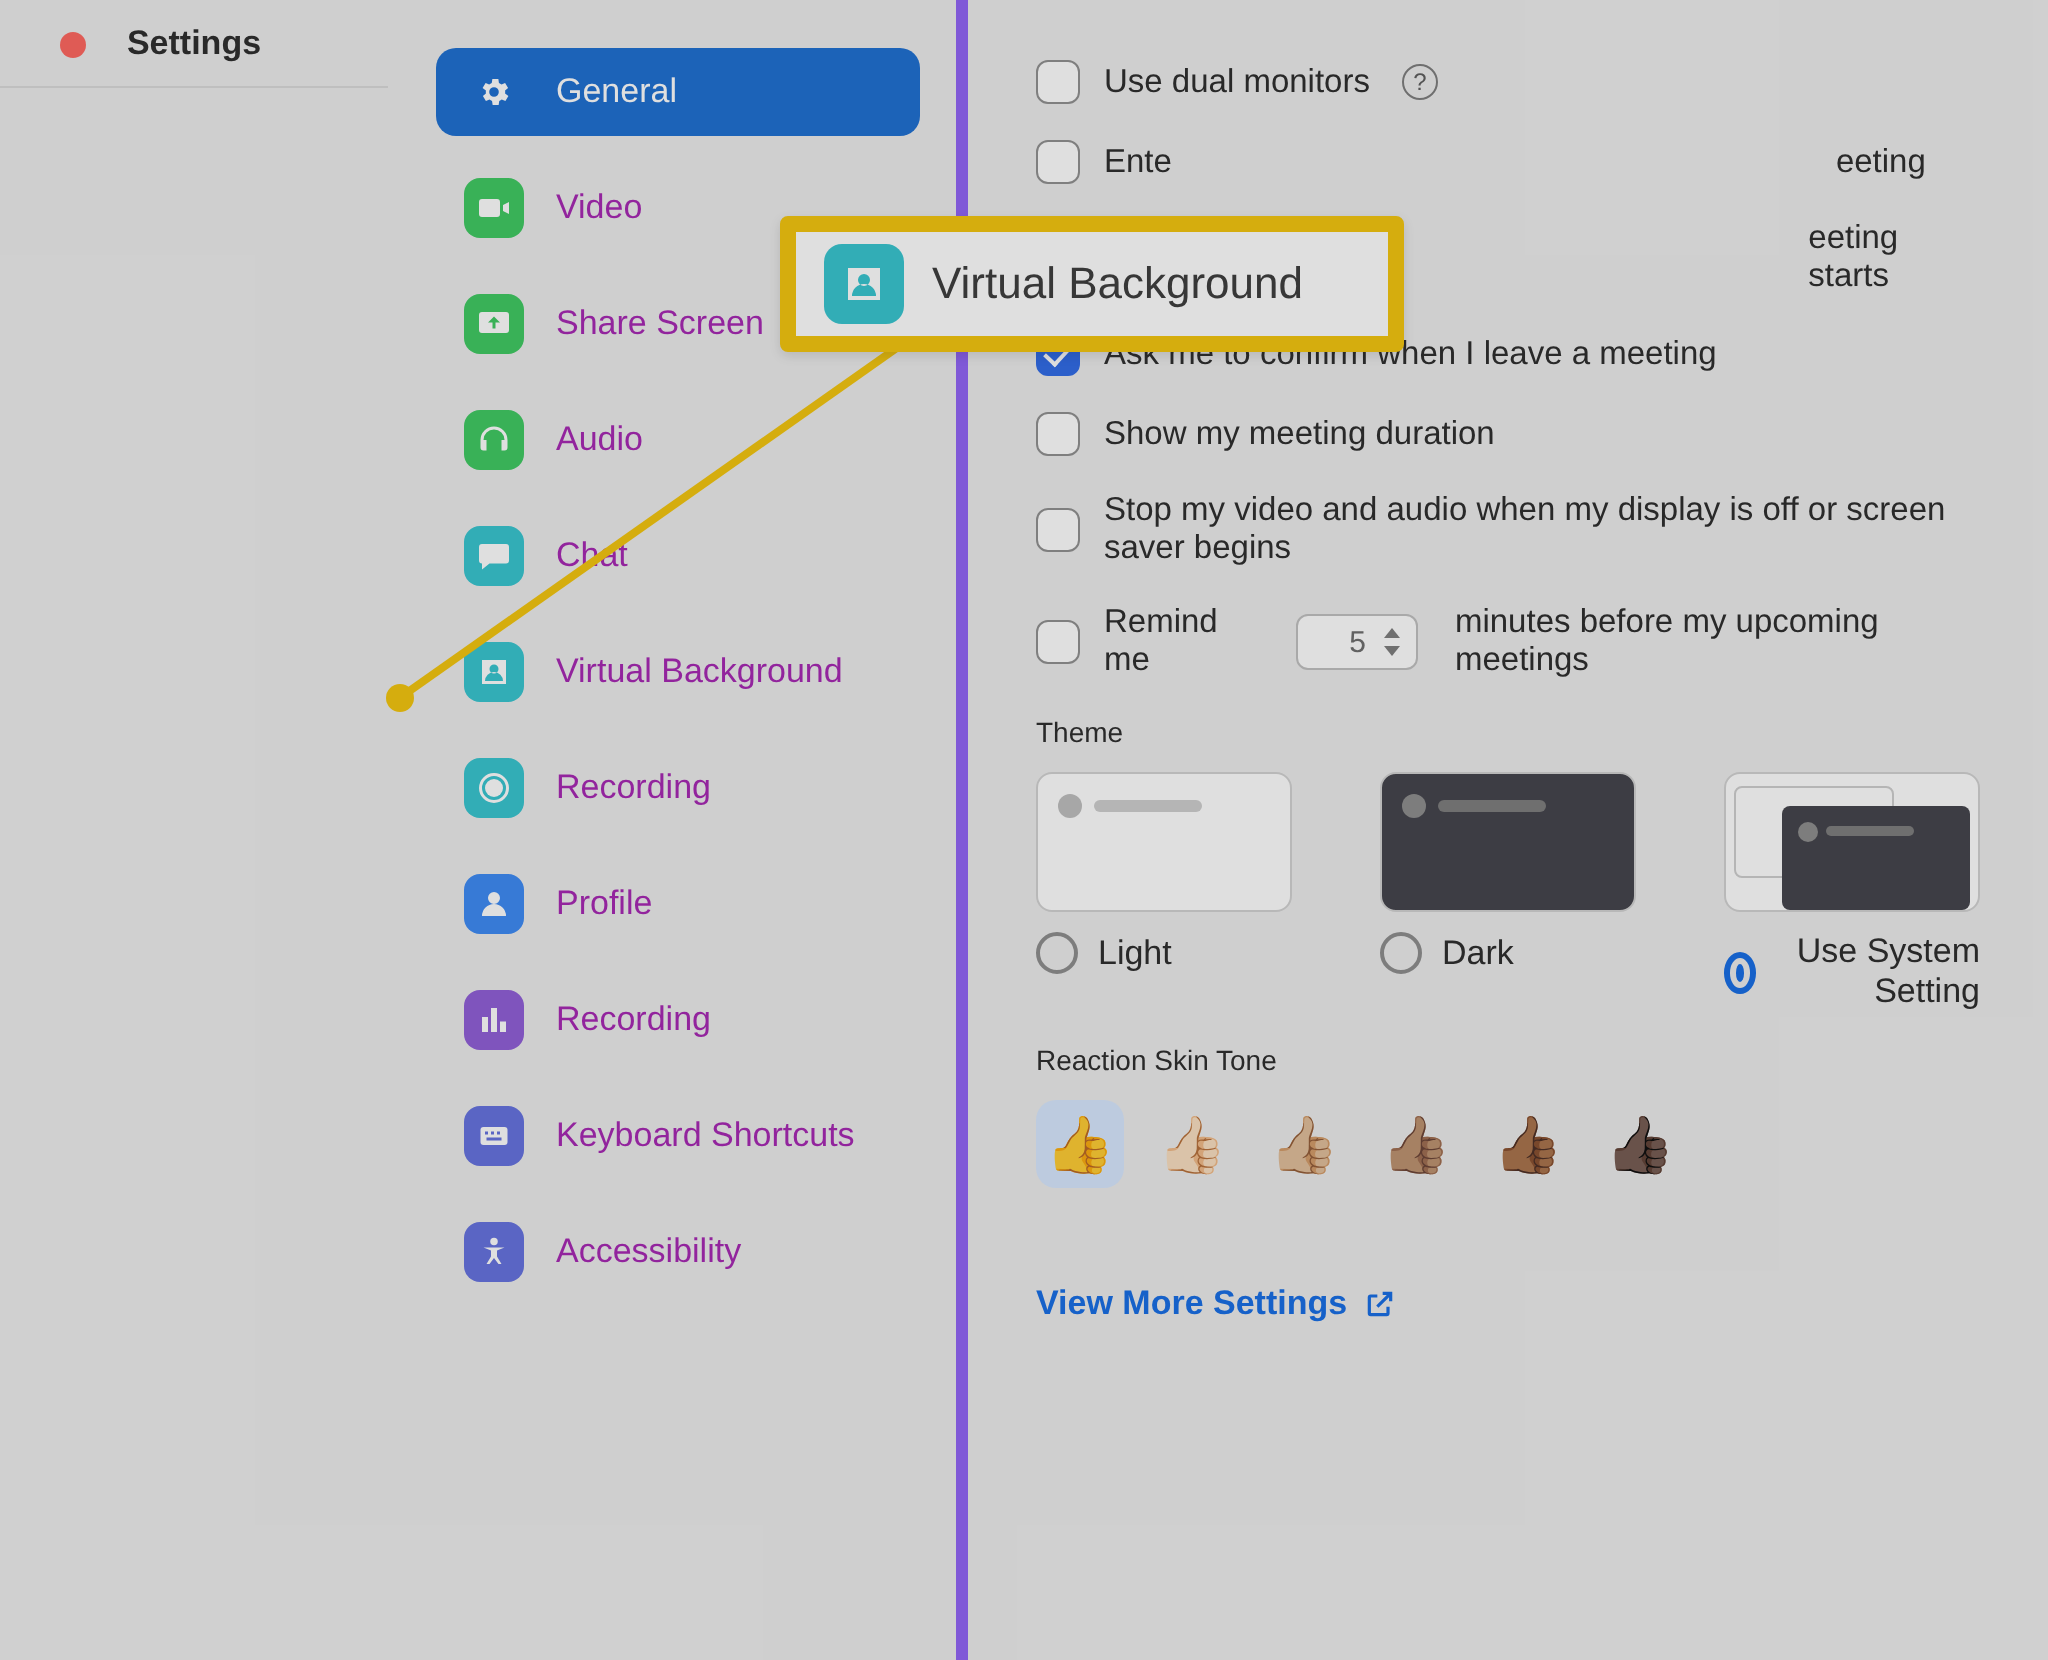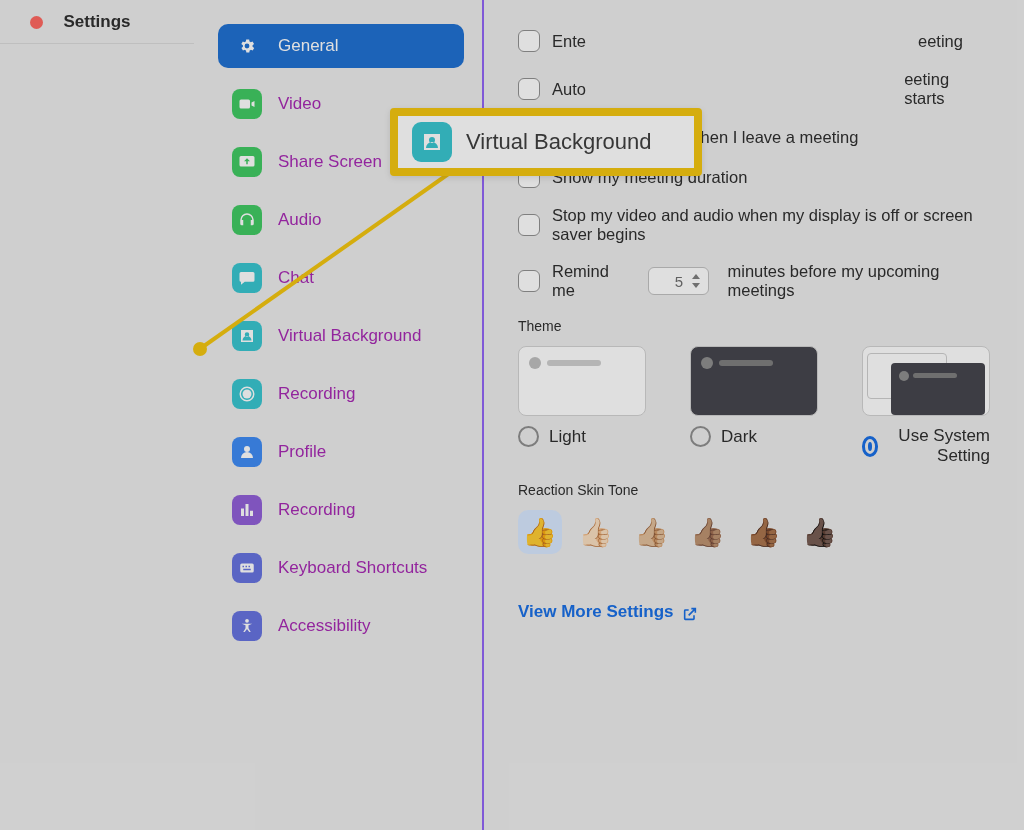--- a/index.html
+++ b/index.html
@@ -32,21 +32,21 @@
 
   .body {
     flex: 1;
     display: flex;
   }
 
   
   .sidebar {
     width: 290px;
     padding: 24px 18px 0 24px;
-    border-right: 2px solid #8b5cf6;
+    border-right: 6px solid #8b5cf6;
     display: flex; flex-direction: column; gap: 14px;
   }
   .side-item {
     display: flex; align-items: center;
     gap: 16px;
     height: 44px;
     padding: 0 14px;
     border-radius: 10px;
     font-size: 17px; color: #a21caf;
     cursor: pointer;
@@ -144,21 +144,21 @@
   .radio.sel::after{ content:""; position:absolute; inset:3px; border-radius:50%; background:#0a66e4; }
 
   .tones { display:flex; gap:12px; margin-top:10px; }
   .tone {
     width:44px; height:44px; border-radius:10px;
     display:flex; align-items:center; justify-content:center;
     font-size:28px;
   }
   .tone.sel { background:#d6e7ff; }
 
-  .more-link { display:inline-flex; align-items:flex-end; gap:8px; color:#0a66e4; font-weight:600; font-size:17px; margin-top:48px; }
+  .more-link { display:inline-flex; align-items:center; gap:8px; color:#0a66e4; font-weight:600; font-size:17px; margin-top:48px; }
   .ext { width:16px; height:16px; }
 
   
   .callout {
     position:absolute;
     left:390px; top:108px;
     width:312px; height:68px;
     background:#fff;
     border:8px solid #f3c300;
     border-radius:4px;
@@ -294,20 +294,25 @@
               <path class="side-ico-inner" d="M5 9h14l-5 2v4l3 5h-2l-3-4-3 4H7l3-5v-4Z"></path>
             </svg>
         </span>
         <span>Accessibility</span>
       </div>
 
     </div>
 
     <div class="content">
 
+      <div class="row">
+        <span class="chk"></span>
+        <span>Use dual monitors</span>
+        <span class="help">?</span>
+      </div>
 
       <div class="row">
         <span class="chk"></span>
         <span>Ente</span>
         <span style="width:308px"></span>
         <span>eeting</span>
       </div>
 
       <div class="row">
         <span class="chk"></span>

